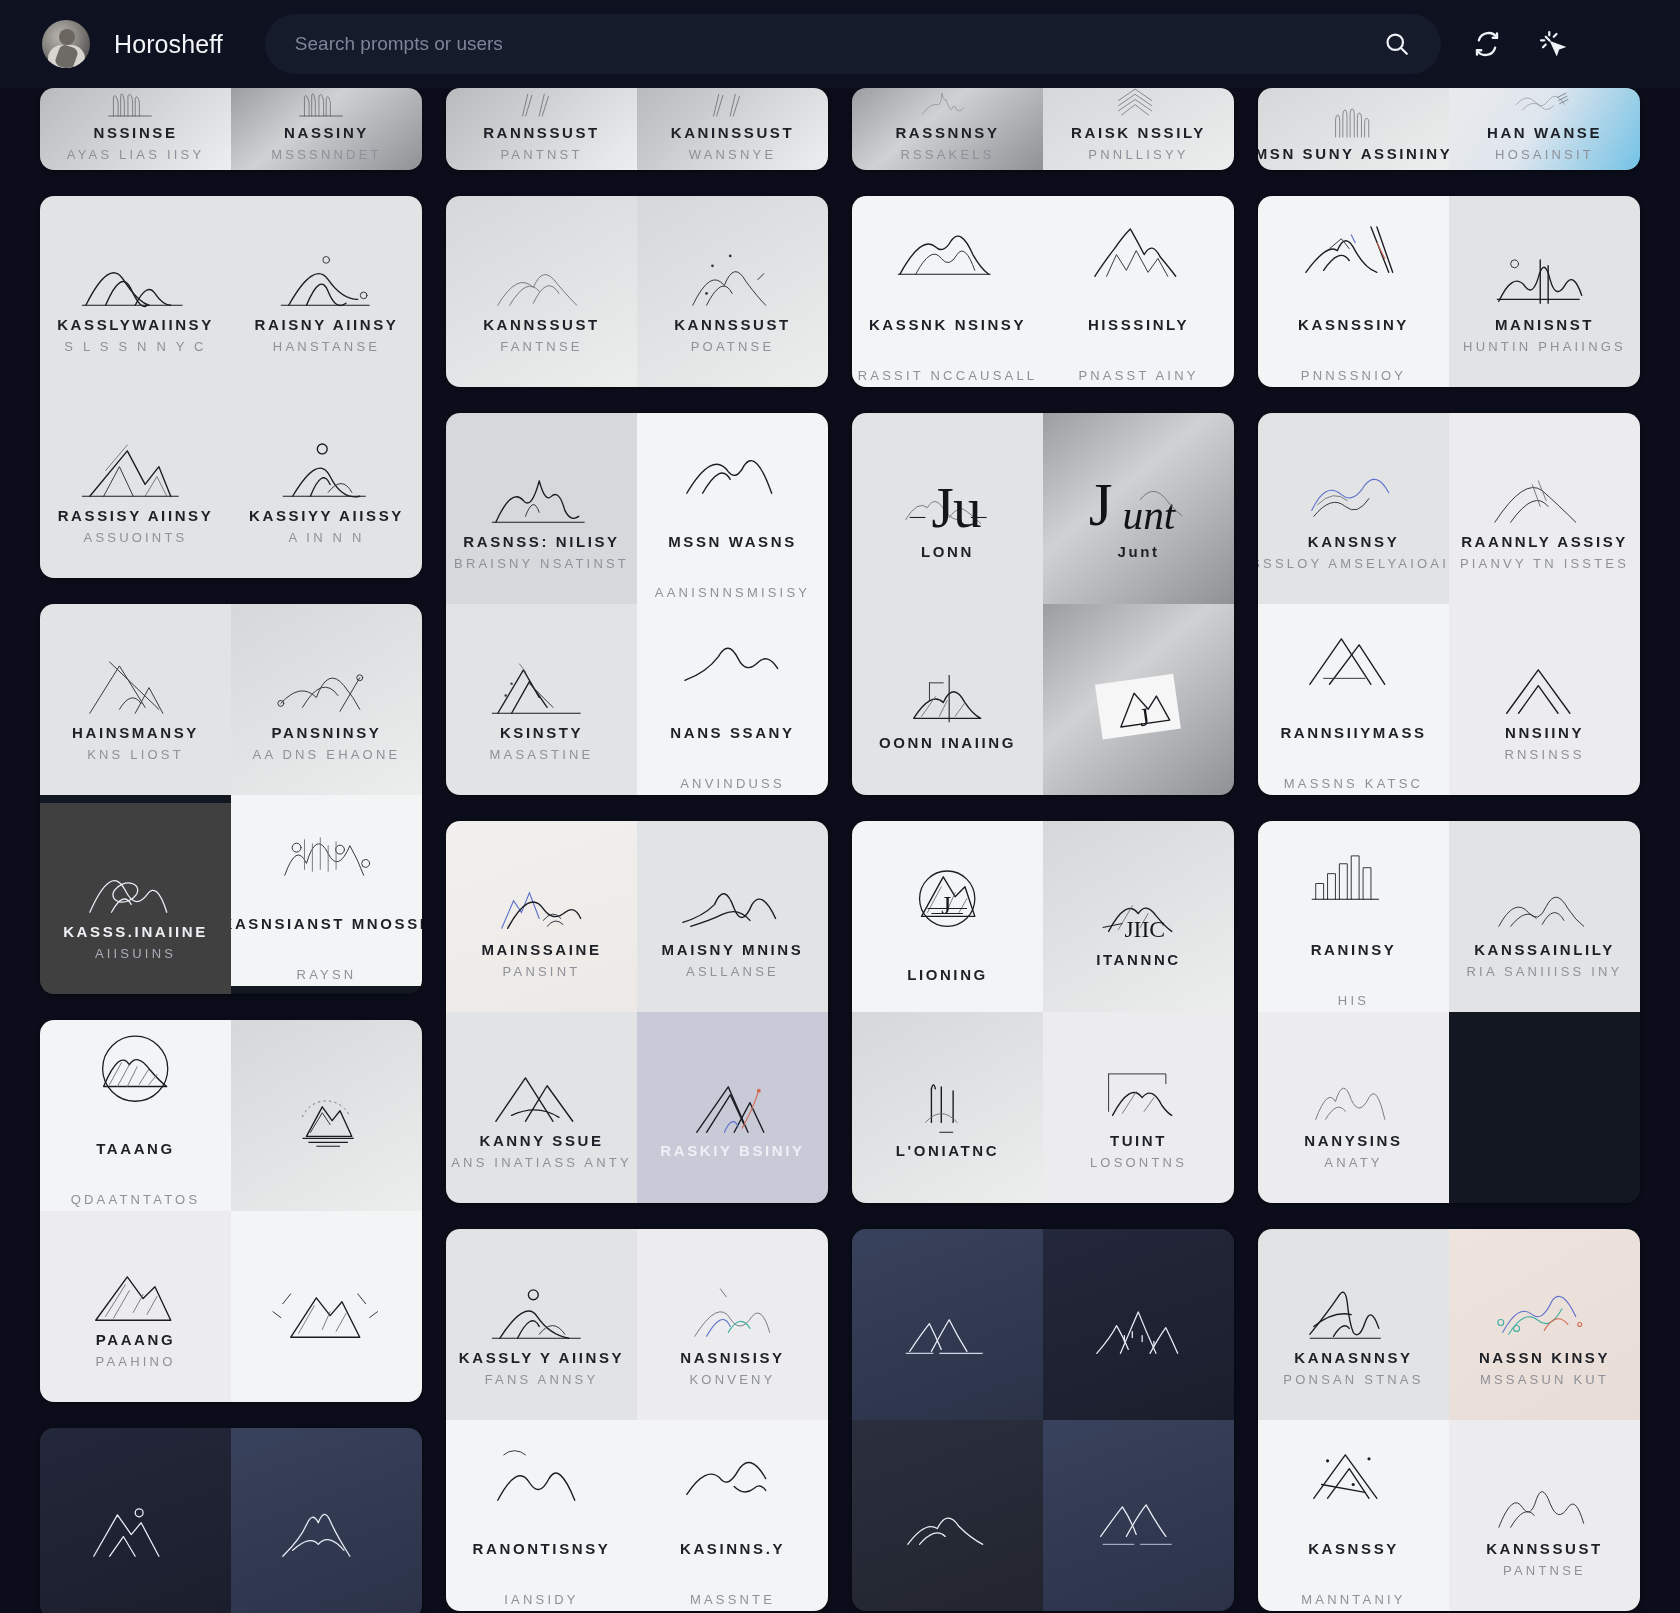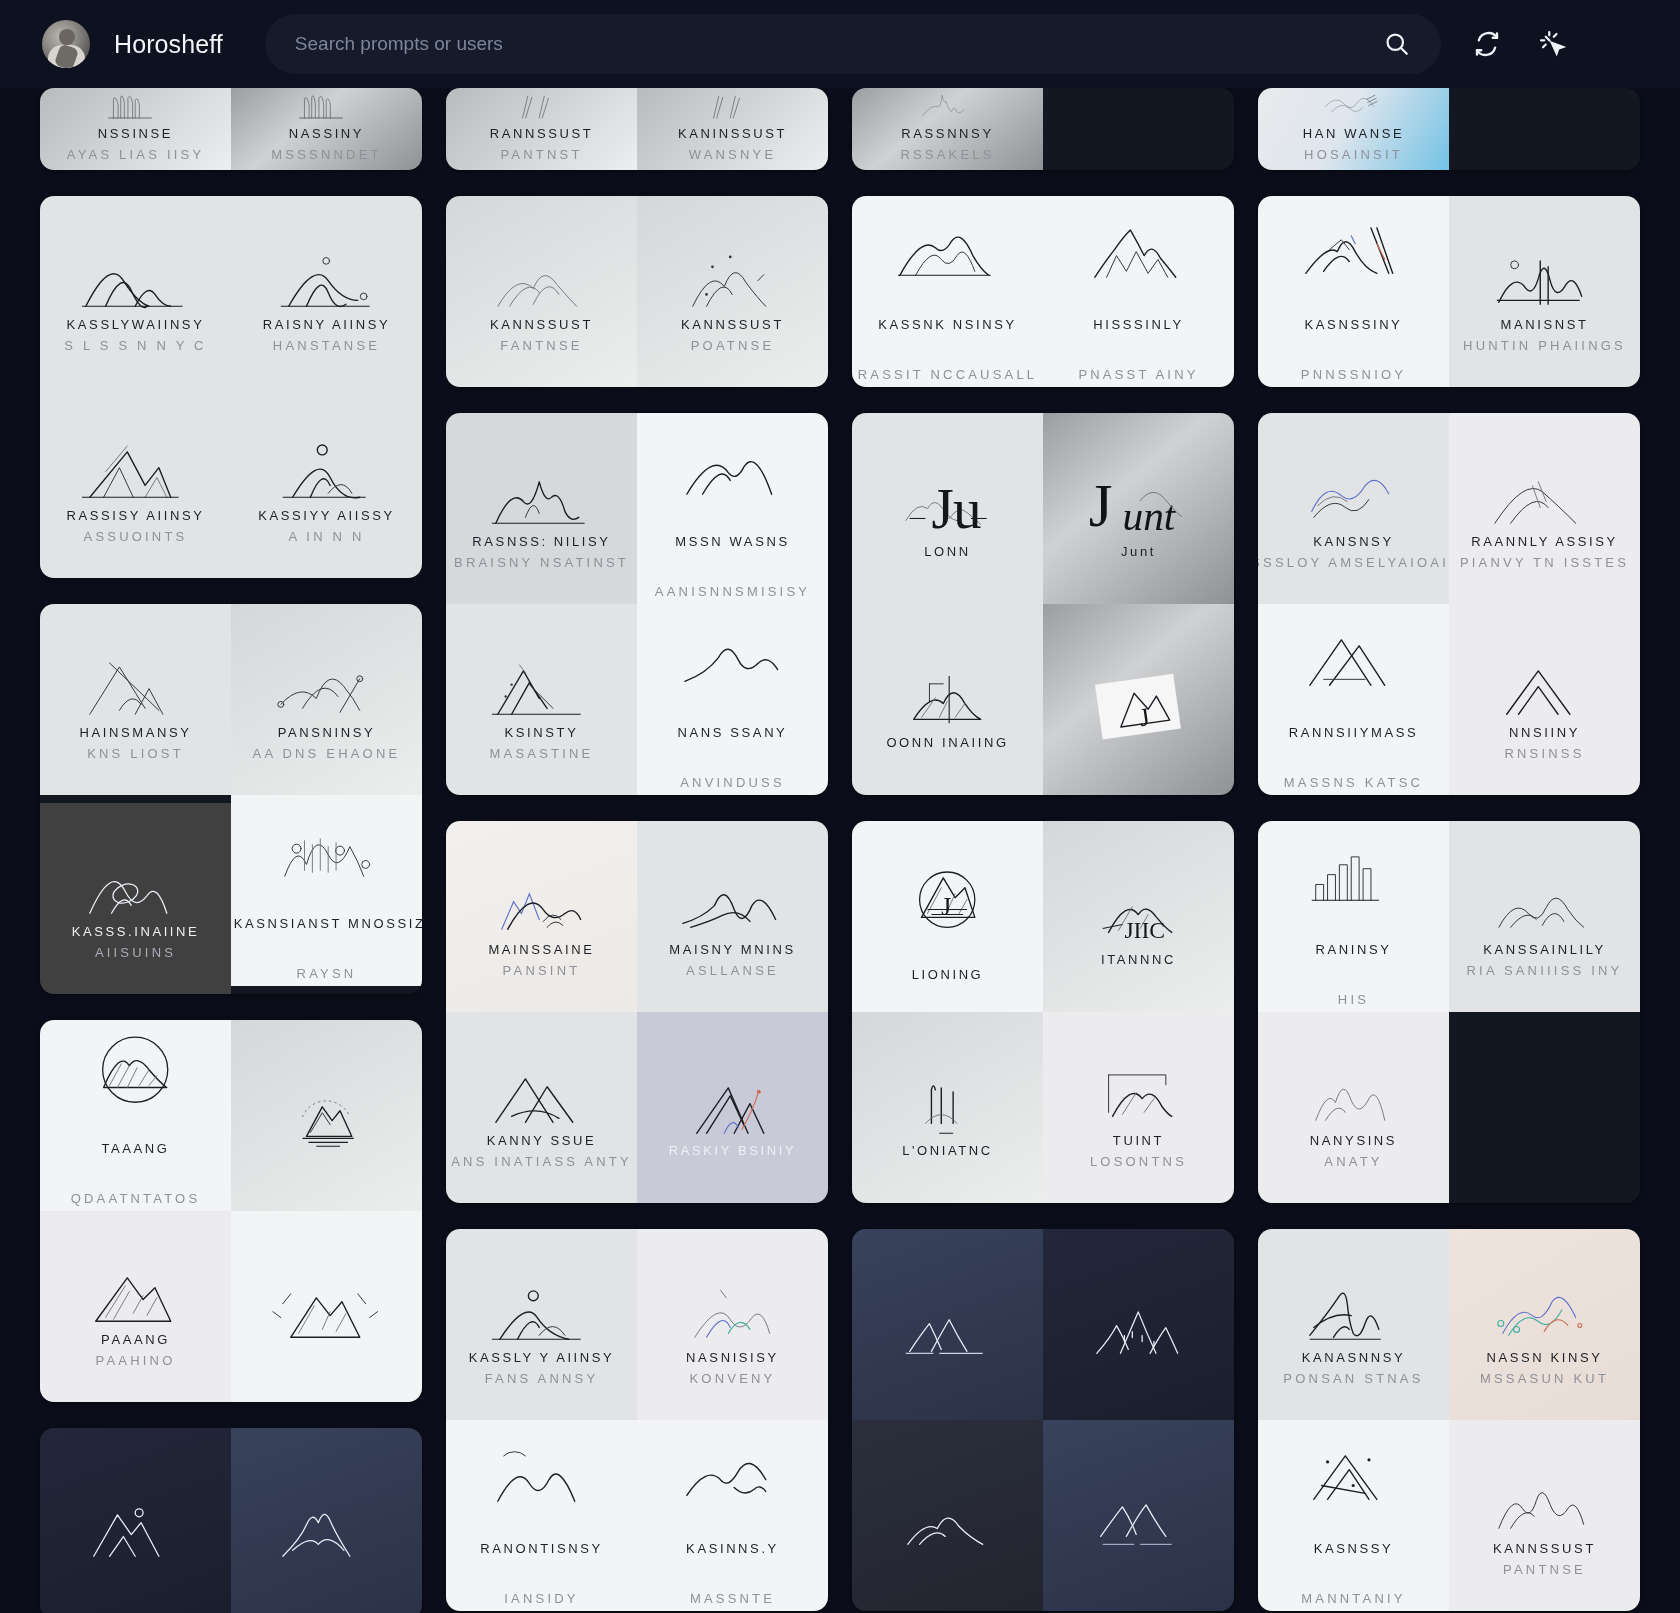--- a/index.html
+++ b/index.html
@@ -80,22 +80,22 @@
   .card.clipped-top .tile { aspect-ratio: auto; height: 82px; justify-content: flex-end; padding-bottom: 8px;}
 
   .art {
     width: 62%; height: 42%;
     display: flex; align-items: flex-end; justify-content: center;
     margin-bottom: 6px; pointer-events: none;
   }
   .art svg { width: 100%; height: 100%; overflow: visible; }
 
   .ttl {
-    font-size: 13px; letter-spacing: 2.6px; color: #1d2026;
-    white-space: nowrap; font-weight: 400; text-align: center;
+    font-size: 15px; letter-spacing: 2.6px; color: #1d2026;
+    white-space: nowrap; font-weight: 700; text-align: center;
   }
   .sub {
     font-size: 13px; letter-spacing: 3.2px; color: #8e9199;
     margin-top: 6px; white-space: nowrap; text-align: right;
   }
   .tile.dark .ttl { color: #eef0f4; }
   .tile.dark .sub { color: #a9adb8; }
   .bg-b { background: linear-gradient(150deg,#d6d7d9 0%, #eceded 100%); }
   .bg-c { background: #e2e3e4; }
   .bg-d { background: #f3f4f5; gap: 29px; }
@@ -552,20 +552,32 @@
       <div class="card clipped-top">
         <div class="tile bg-silver">
           <div class="art">
             <svg viewBox="0 0 120 60" preserveAspectRatio="xMidYMax meet">
               <path class="faint" d="M12 52 Q30 30 40 34 Q48 38 50 12 Q54 30 58 24 Q62 40 68 44 Q74 30 78 44 Q84 50 92 40"></path>
             </svg>
           </div>
           <div class="ttl">RASSNNSY</div>
           <div class="sub">RSSAKELS</div>
         </div>
+        <div class="tile bg-b">
+          <div class="art">
+            <svg viewBox="0 0 120 60" preserveAspectRatio="xMidYMax meet">
+              <path class="thin" d="M22 26 54 4 86 26"></path>
+              <path class="thin" d="M22 36 54 14 86 36"></path>
+              <path class="thin" d="M22 46 54 24 86 46"></path>
+              <path class="thin" d="M28 54 54 34 80 54"></path>
+            </svg>
+          </div>
+          <div class="ttl">RAISK NSSILY</div>
+          <div class="sub">PNNLLISYY</div>
+        </div>
       </div>
       <div class="card">
         <div class="tile bg-d">
           <div class="art">
             <svg viewBox="0 0 120 60" preserveAspectRatio="xMidYMax meet">
               <path class="crisp" d="M12 54 Q34 14 48 26 Q56 34 64 20 Q74 6 86 34 Q94 48 102 54"></path>
               <path class="thin" d="M28 54 Q44 24 54 38 Q62 48 70 34 Q78 22 88 50"></path>
               <line class="rule" x1="10" y1="54" x2="104" y2="54"></line>
             </svg>
           </div>
@@ -714,20 +726,32 @@
               <path class="white" d="M48 44 Q60 22 68 12 Q78 30 88 44"></path>
               <line stroke="#b9c4dc" stroke-width="1" x1="24" y1="52" x2="56" y2="52"></line>
               <line stroke="#b9c4dc" stroke-width="1" x1="62" y1="52" x2="94" y2="52"></line>
             </svg>
           </div>
         </div>
       </div>
     </div>
     <div class="column">
       <div class="card clipped-top">
+        <div class="tile bg-b">
+          <div class="art">
+            <svg viewBox="0 0 120 60" preserveAspectRatio="xMidYMax meet">
+              <path class="thin" d="M26 56V26q0-12 4-12t4 12v30"></path>
+              <path class="thin" d="M40 56V18q0-14 4-14t4 14v38"></path>
+              <path class="thin" d="M54 56V14q0-12 4-12t4 12v42"></path>
+              <path class="thin" d="M68 56V22q0-12 4-12t4 12v34"></path>
+              <path class="thin" d="M82 56V30q0-10 4-10t4 10v26"></path>
+            </svg>
+          </div>
+          <div class="ttl">MSN SUNY ASSININY</div>
+        </div>
         <div class="tile bg-blue">
           <div class="art">
             <svg viewBox="0 0 120 60" preserveAspectRatio="xMidYMax meet">
               <path class="faint" d="M6 34 Q26 10 44 30 Q56 44 68 26 Q82 6 100 34"></path>
               <path class="faint" d="M18 44 Q38 22 54 38 Q66 50 78 36"></path>
               <path class="thin" d="M86 20 102 12M88 26 104 18M90 32 106 24"></path>
             </svg>
           </div>
           <div class="ttl">HAN WANSE</div>
           <div class="sub">HOSAINSIT</div>

